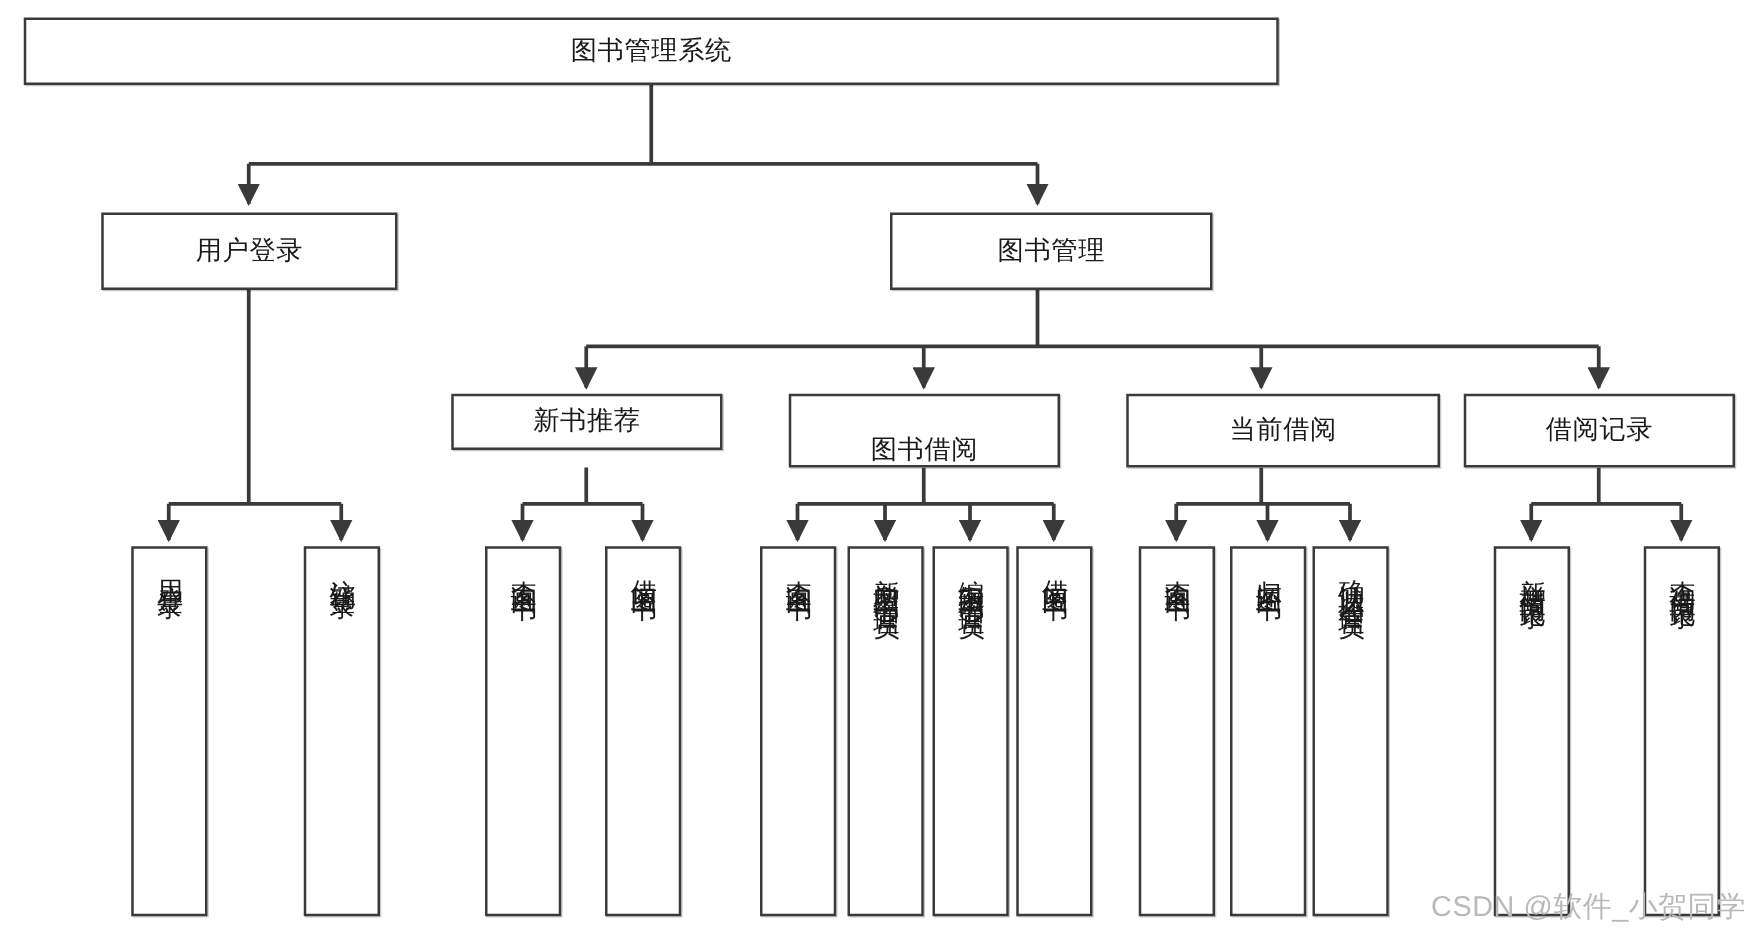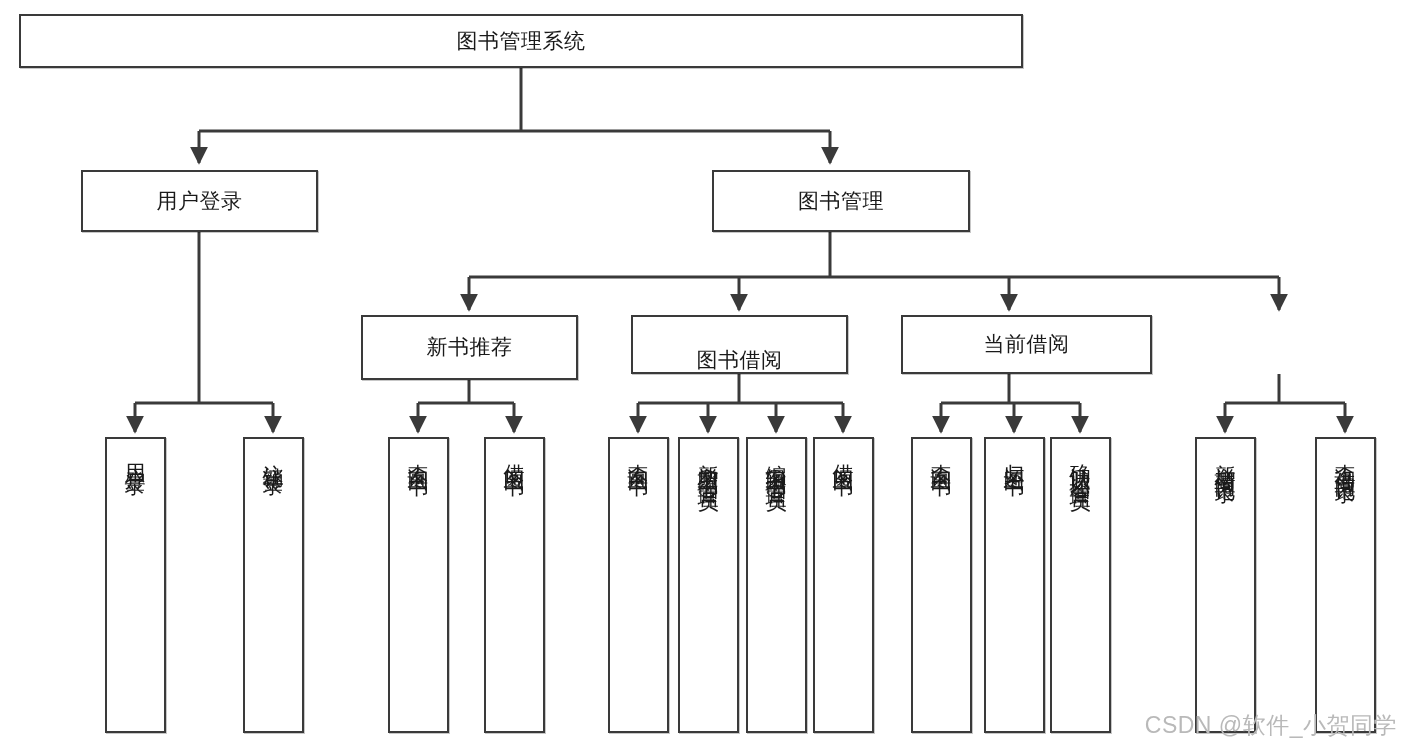--- a/index.html
+++ b/index.html
@@ -127,28 +127,31 @@
     <span class="lbl">图书管理系统</span>
   </div>
 
   <div class="node horiz" style="left:81px; top:170px; width:237px; height:62px;">
     <span class="lbl">用户登录</span>
   </div>
   <div class="node horiz" style="left:712px; top:170px; width:258px; height:62px;">
     <span class="lbl">图书管理</span>
   </div>
 
-  <div class="node horiz" style="left:361px; top:315px; width:217px; height:65px;">
+  <div class="node horiz" style="left:361px; top:315px; width:217px; height:45px;">
     <span class="lbl">新书推荐</span>
   </div>
   <div class="node horiz" style="left:631px; top:315px; width:217px; height:59px;align-items:flex-end;">
     <span class="lbl">图书借阅</span>
   </div>
   <div class="node horiz" style="left:901px; top:315px; width:251px; height:59px;">
     <span class="lbl">当前借阅</span>
+  </div>
+  <div class="node horiz" style="left:1171px; top:315px; width:217px; height:59px;">
+    <span class="lbl">借阅记录</span>
   </div>
 
   <div class="node vert" style="left:105px; top:437px; width:61px; height:296px;">
     <span class="lbl">用户登录</span>
   </div>
   <div class="node vert" style="left:243px; top:437px; width:61px; height:296px;">
     <span class="lbl">注销登录</span>
   </div>
 
   <div class="node vert" style="left:388px; top:437px; width:61px; height:296px;">

